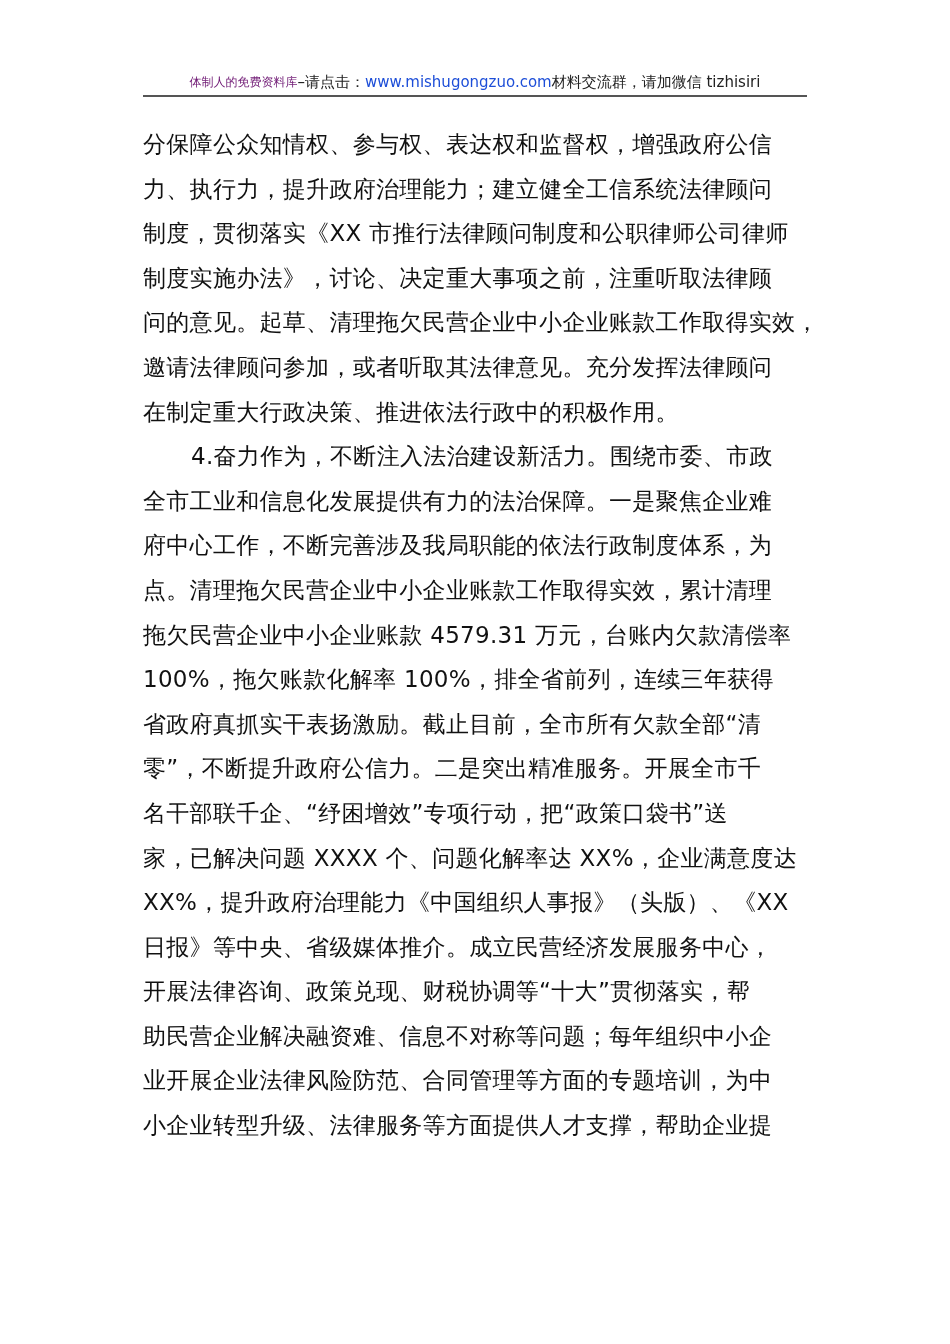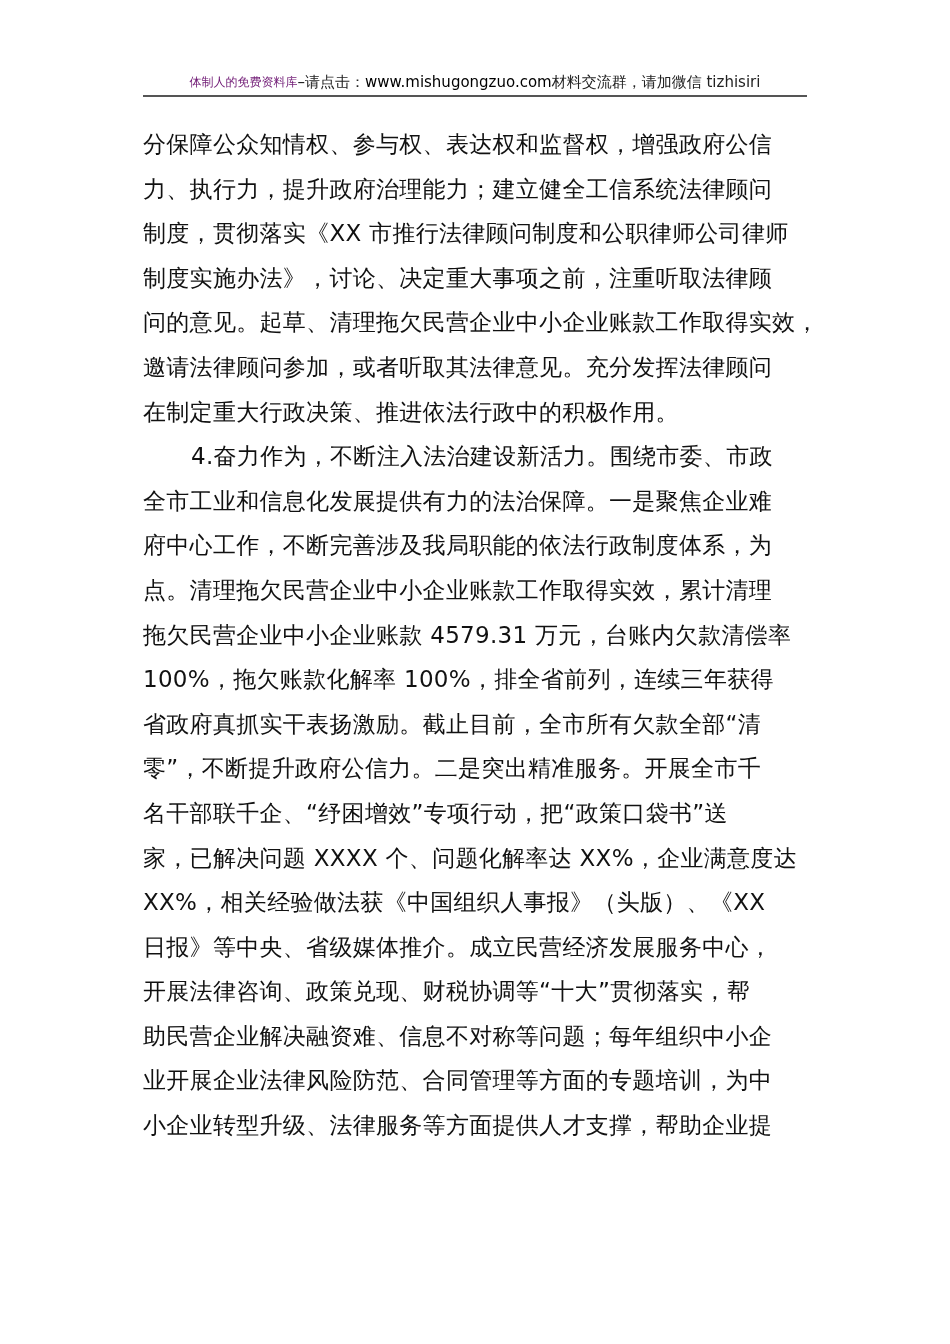--- a/index.html
+++ b/index.html
@@ -4,21 +4,21 @@
   <style>
     html, body { margin: 0; padding: 0; background: #ffffff; }
     body { width: 950px; height: 1344px; position: relative; overflow: hidden;
            font-family: "DejaVu Sans", "Liberation Sans", sans-serif; color: #111; }
     .header { position: absolute; left: 143px; top: 67px; width: 664px; height: 26px;
               border-bottom: 2px solid #555; display: flex; align-items: flex-end;
               justify-content: center; white-space: nowrap; font-size: 15px; line-height: 22px;
               padding-bottom: 2px; }
     .h-red { color: #701a75; font-size: 12px; }
     .h-black { color: #222; }
-    .h-link { color: #000000; }
+    .h-link { color: #1d4ed8; }
     .body { position: absolute; left: 143px; top: 122px; width: 664px; }
     .line { font-size: 23px; line-height: 44.6px; height: 44.6px; white-space: nowrap;
             letter-spacing: 0.3px; color: #111; }
     .indent { padding-left: 48px; }
   </style>
 </head>
 <body>
 
 <div class="header">
   <span class="h-red">体制人的免费资料库</span>
@@ -38,19 +38,19 @@
   <div class="line indent">4.奋力作为，不断注入法治建设新活力。围绕市委、市政</div>
   <div class="line">全市工业和信息化发展提供有力的法治保障。一是聚焦企业难</div>
   <div class="line">府中心工作，不断完善涉及我局职能的依法行政制度体系，为</div>
   <div class="line">点。清理拖欠民营企业中小企业账款工作取得实效，累计清理</div>
   <div class="line">拖欠民营企业中小企业账款 4579.31 万元，台账内欠款清偿率</div>
   <div class="line">100%，拖欠账款化解率 100%，排全省前列，连续三年获得</div>
   <div class="line">省政府真抓实干表扬激励。截止目前，全市所有欠款全部“清</div>
   <div class="line">零”，不断提升政府公信力。二是突出精准服务。开展全市千</div>
   <div class="line">名干部联千企、“纾困增效”专项行动，把“政策口袋书”送</div>
   <div class="line">家，已解决问题 XXXX 个、问题化解率达 XX%，企业满意度达</div>
-  <div class="line">XX%，相关经验做法获《中国组织人事报》（头版）、《XX</div>
+  <div class="line">XX%，提升政府治理能力《中国组织人事报》（头版）、《XX</div>
   <div class="line">日报》等中央、省级媒体推介。成立民营经济发展服务中心，</div>
   <div class="line">开展法律咨询、政策兑现、财税协调等“十大”贯彻落实，帮</div>
   <div class="line">助民营企业解决融资难、信息不对称等问题；每年组织中小企</div>
   <div class="line">业开展企业法律风险防范、合同管理等方面的专题培训，为中</div>
   <div class="line">小企业转型升级、法律服务等方面提供人才支撑，帮助企业提</div>
 </div>
 
 </body></html>

